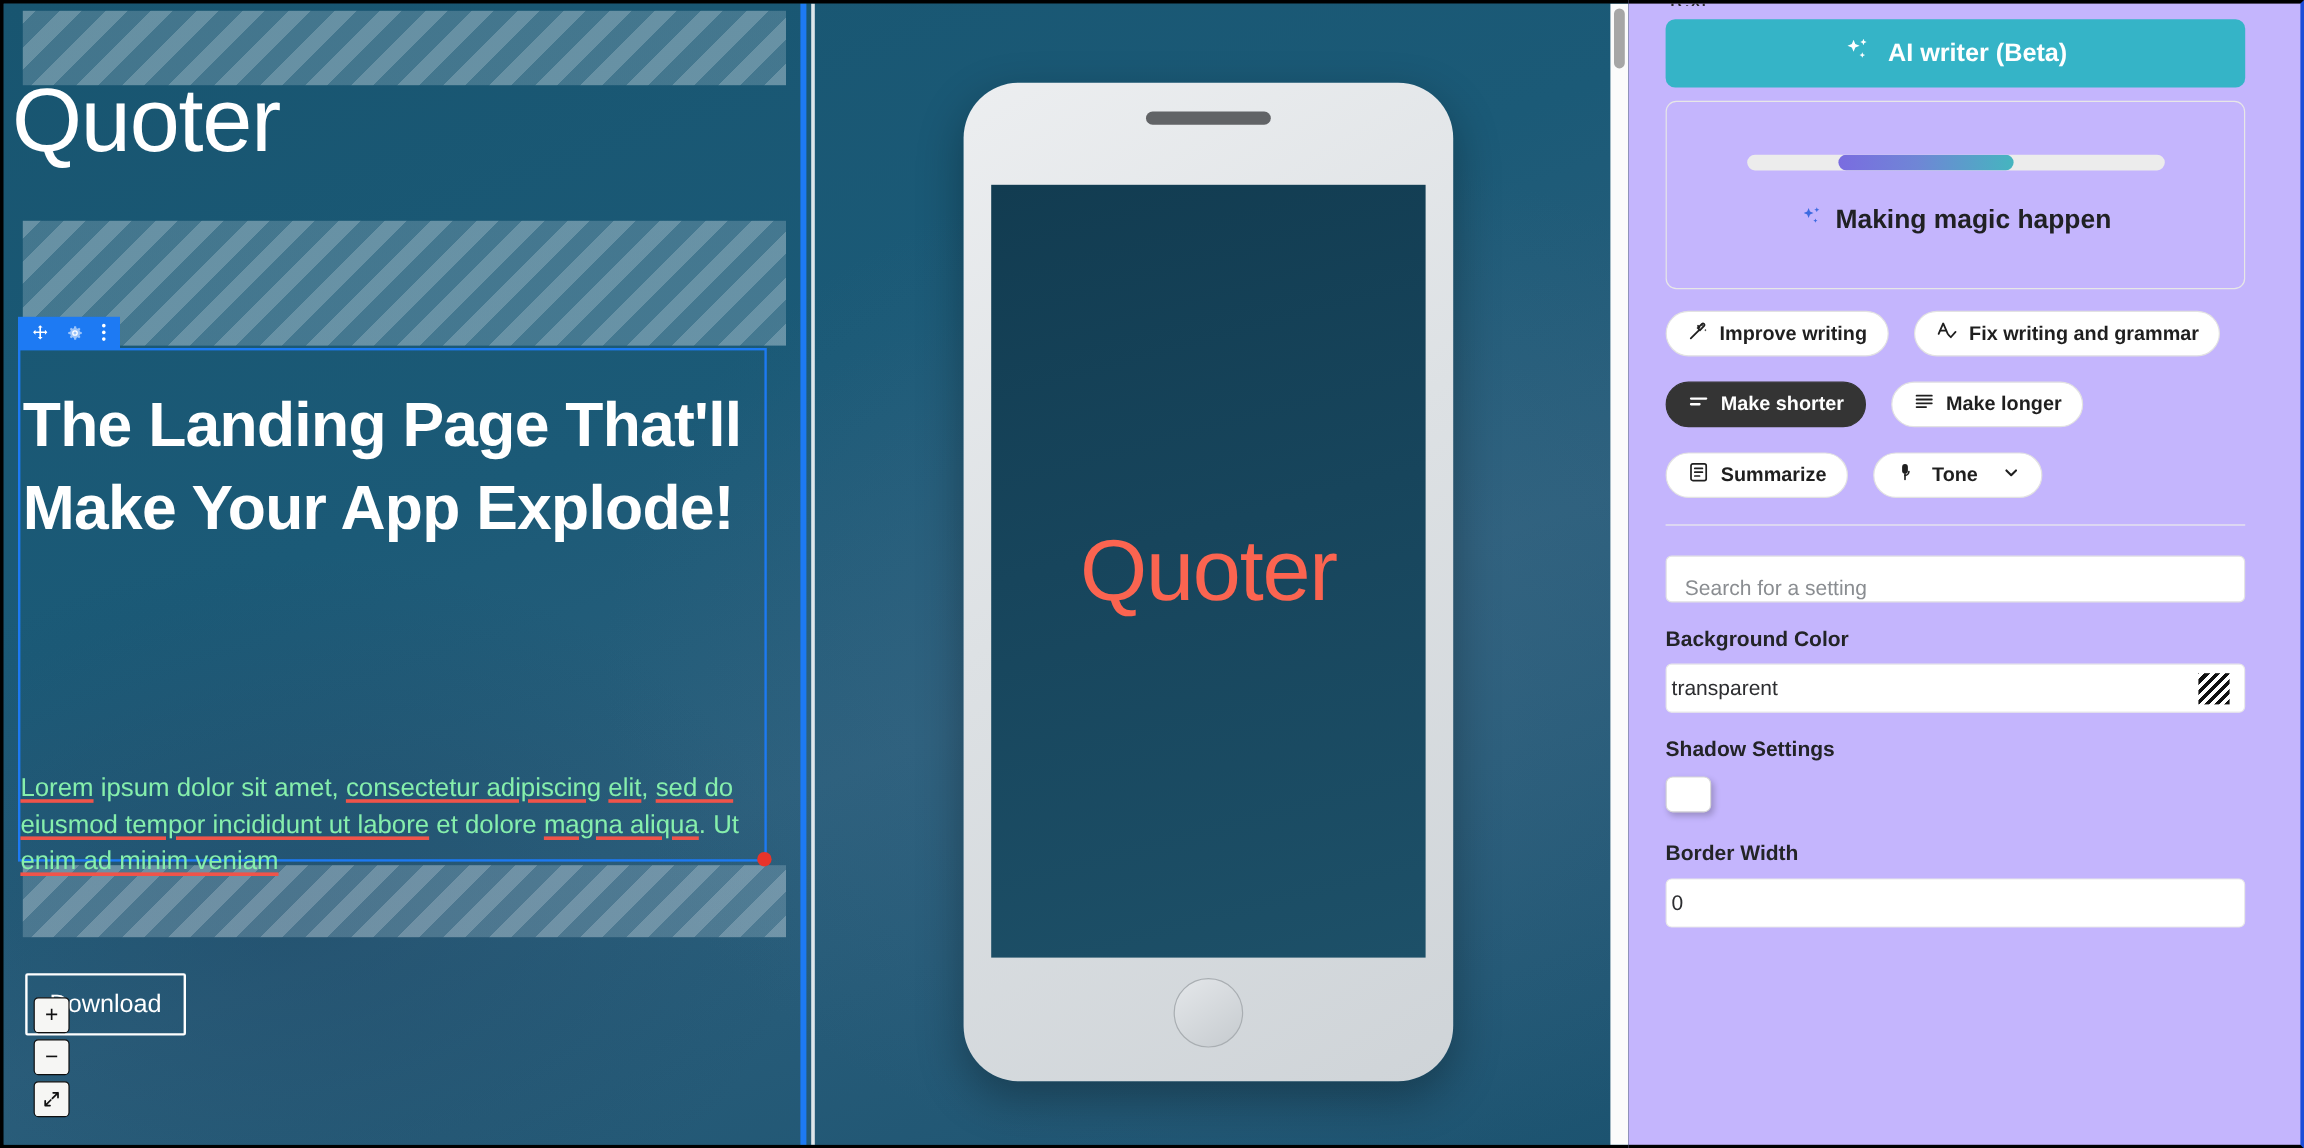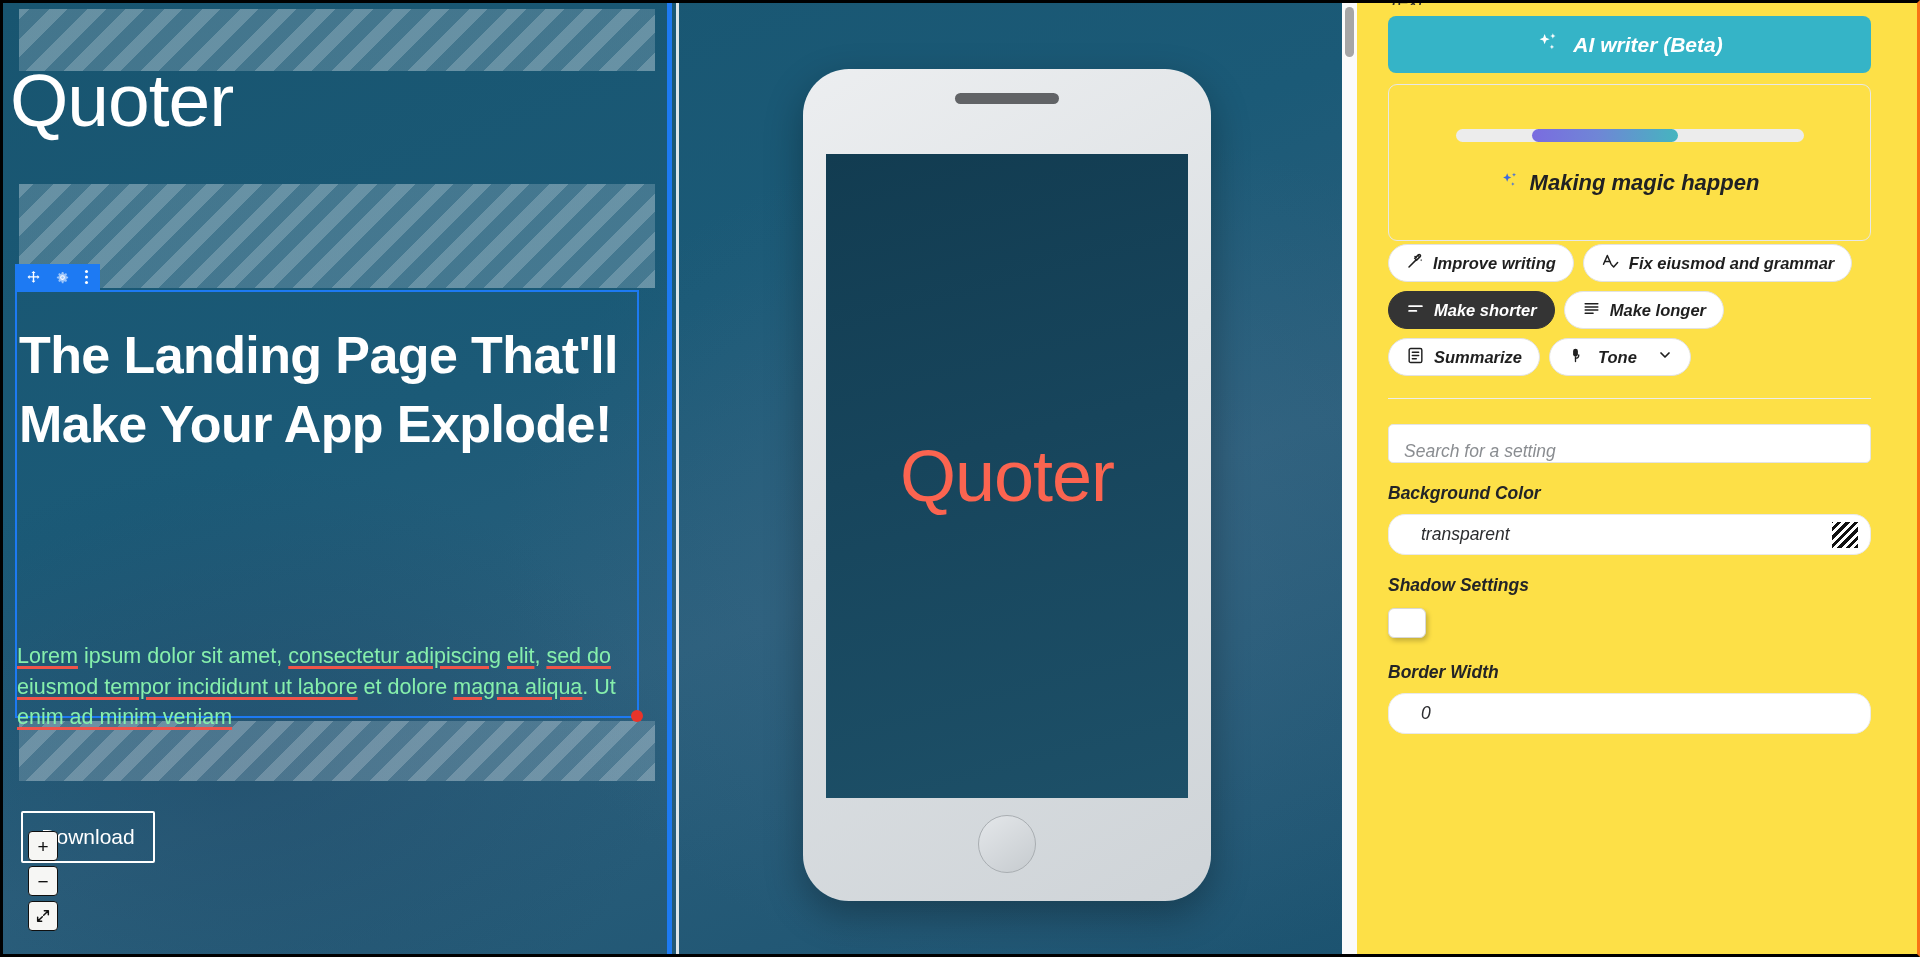--- a/index.html
+++ b/index.html
@@ -156,24 +156,23 @@
   }
   .canvas-scroll-thumb {
     position: absolute; left: 3px; top: 4px; width: 9px; height: 50px;
     border-radius: 5px; background: #a6a6a6;
   }
 
   
   .right-panel {
     position: absolute; left: 1357px; top: 0;
     width: 563px; height: 957px;
-    background: #fde047;
-    border-top: 3px solid #000; border-right: 3px solid #f97316; border-bottom: 3px solid #000;
+    background: #c4b5fd;
+    border-top: 3px solid #000; border-right: 3px solid #1d4ed8; border-bottom: 3px solid #000;
     overflow: hidden;
-    font-style: italic;
   }
   .rp-inner { position: absolute; left: 0; top: -12px; width: 545px; padding: 0 31px; }
 
   .rp-cut-label {
     font-size: 19px; color: #2b2b2b; height: 14px; overflow: hidden;
   }
 
   .ai-writer-btn {
     margin-top: 11px;
     height: 57px; border-radius: 8px;
@@ -196,21 +195,21 @@
     position: absolute; left: 22%; top: 0; width: 42%; height: 100%;
     border-radius: 7px;
     background: linear-gradient(90deg,#7a6ce0 0%, #6f86d6 45%, #45b5bf 100%);
   }
   .magic-label {
     margin-top: 28px;
     display: flex; align-items: center; gap: 10px;
     font-size: 22px; font-weight: 700; color: #202124;
   }
 
-  .chiprow { display: flex; flex-wrap: wrap; gap: 9px; margin-top: 3px; }
+  .chiprow { display: flex; flex-wrap: wrap; gap: 21px; margin-top: 18px; }
   .chip {
     display: inline-flex; align-items: center; gap: 9px;
     height: 38px; padding: 0 17px; border-radius: 19px;
     border: 1px solid #e2e2e2; background: #fff;
     font-size: 16.5px; font-weight: 700; color: #1f1f1f;
     cursor: pointer; white-space: nowrap;
   }
   .chip.active { background: #343434; border-color: #343434; color: #fff; }
   .chip svg { flex: none; }
 
@@ -225,23 +224,23 @@
     margin-top: 25px;
     height: 39px; border: 1px solid #e4e4e4; border-radius: 5px;
     display: flex; align-items: flex-end; padding: 0 15px;
     font-size: 17.5px; color: #8a8d91; background:#fff;
   }
   .field-label {
     margin-top: 20px; font-size: 17.5px; font-weight: 700; color: #232427;
   }
   .value-input {
     margin-top: 10px;
-    height: 41px; border: 1px solid #e9e9e9; border-radius: 17px;
+    height: 41px; border: 1px solid #e9e9e9; border-radius: 5px;
     display: flex; align-items: center; justify-content: space-between;
-    padding: 0 12px 0 32px;
+    padding: 0 12px 0 4px;
     font-size: 17.5px; color: #2c2d30; background:#fff;
   }
   .swatch-stripes {
     width: 26px; height: 26px;
     background-image: repeating-linear-gradient(-45deg,#111 0 3px,#fff 3px 6px);
   }
   .shadow-swatch {
     margin-top: 12px;
     width: 38px; height: 30px; border-radius: 6px;
     background: #fff; border: 1px solid #d8d8d8;
@@ -370,21 +369,21 @@
         </div>
 
         <div class="chip">
           <span>
             <svg width="19" height="19" viewBox="0 0 24 24" fill="none" stroke="#1f1f1f" stroke-width="1.9" stroke-linecap="round" stroke-linejoin="round">
               <path d="M3.2 15.5L8 4.5l4.8 11"></path>
                 <path d="M5 12h6"></path>
                 <path d="M13.6 16.4l2.4 2.6 5-5.6"></path>
             </svg>
           </span>
-          <span>Fix eiusmod and grammar</span>
+          <span>Fix writing and grammar</span>
         </div>
 
         <div class="chip active">
           <span>
             <svg width="19" height="19" viewBox="0 0 24 24" stroke="#fff" stroke-width="2.4" stroke-linecap="round">
               <path d="M4 9h16"></path>
                 <path d="M4 15h9"></path>
             </svg>
           </span>
           <span>Make shorter</span>

